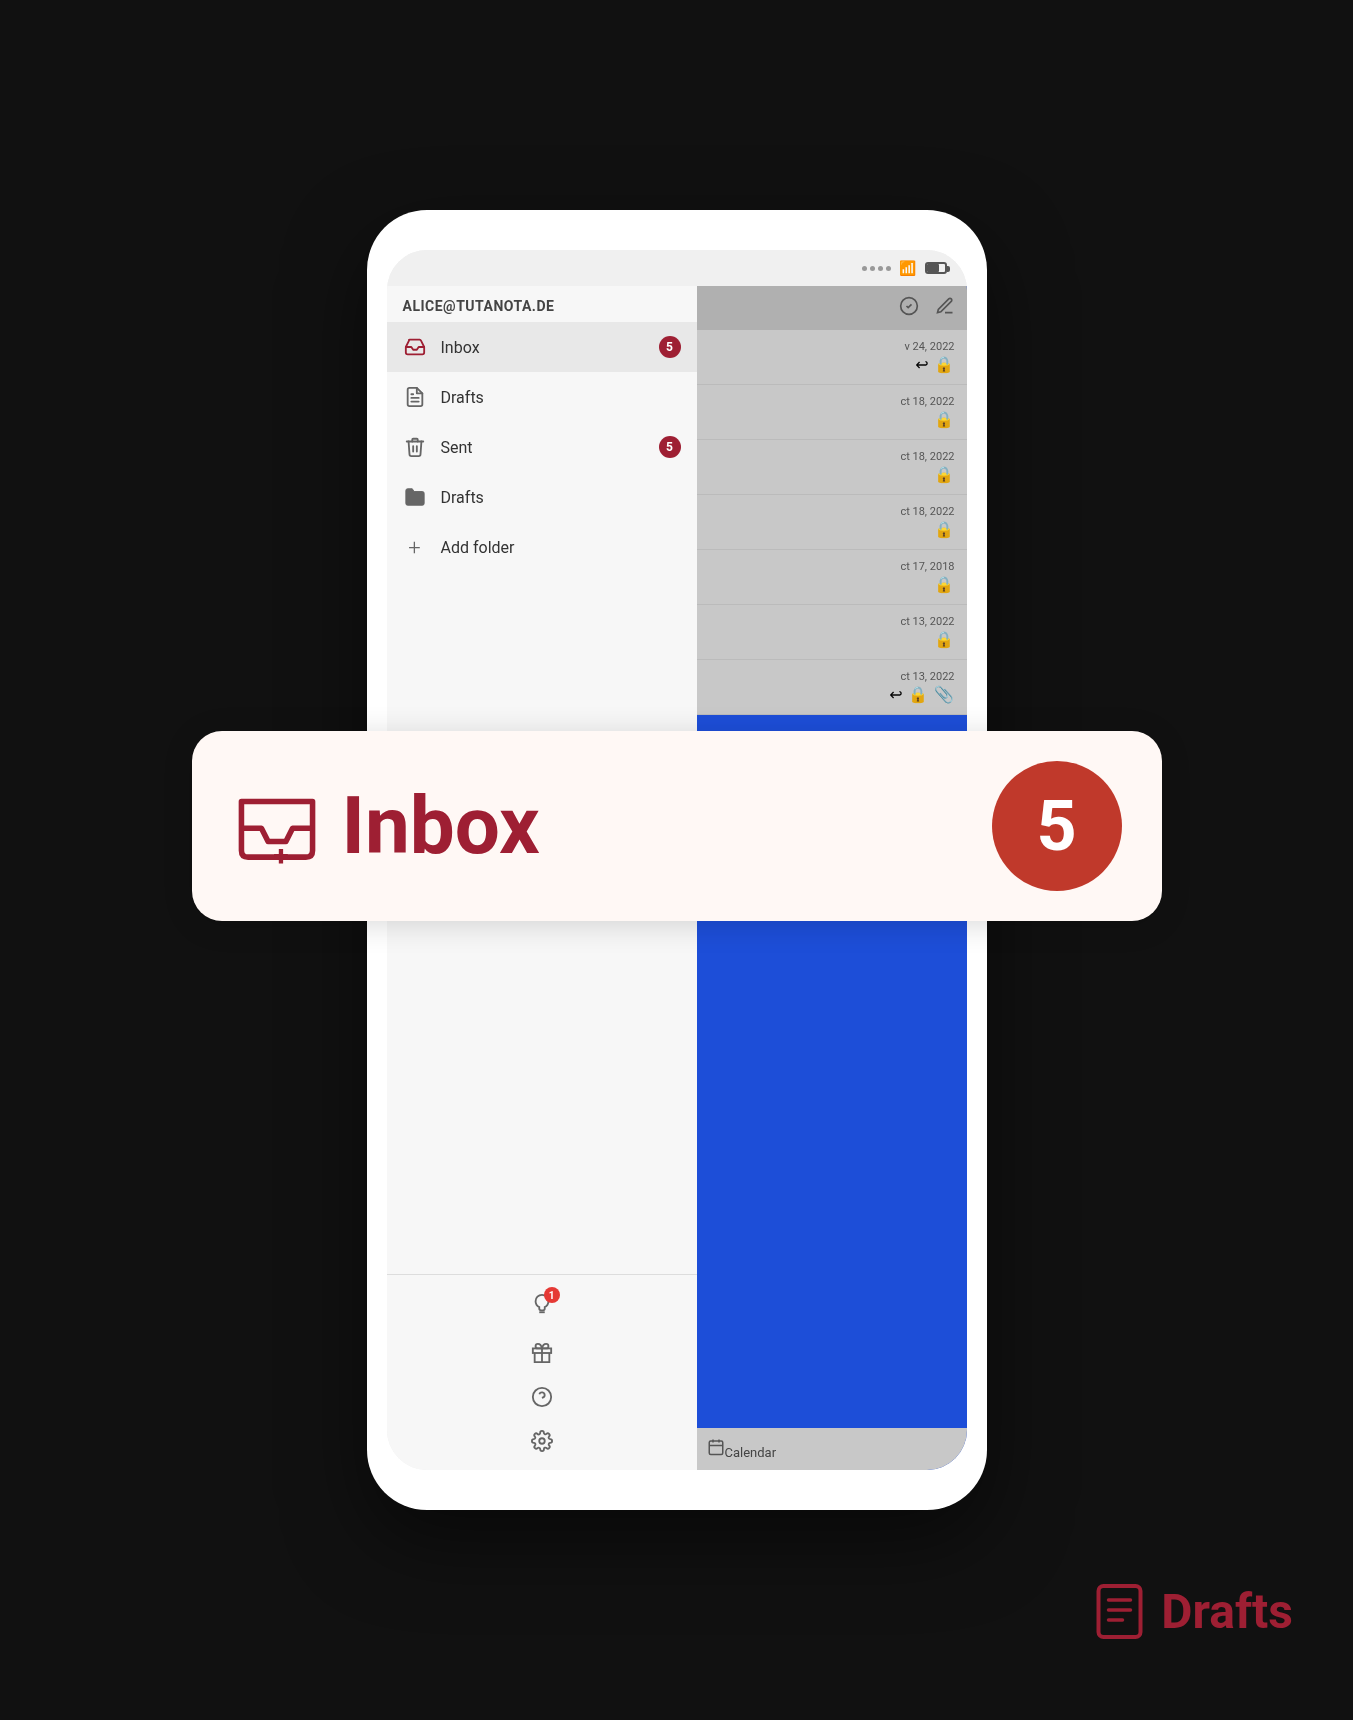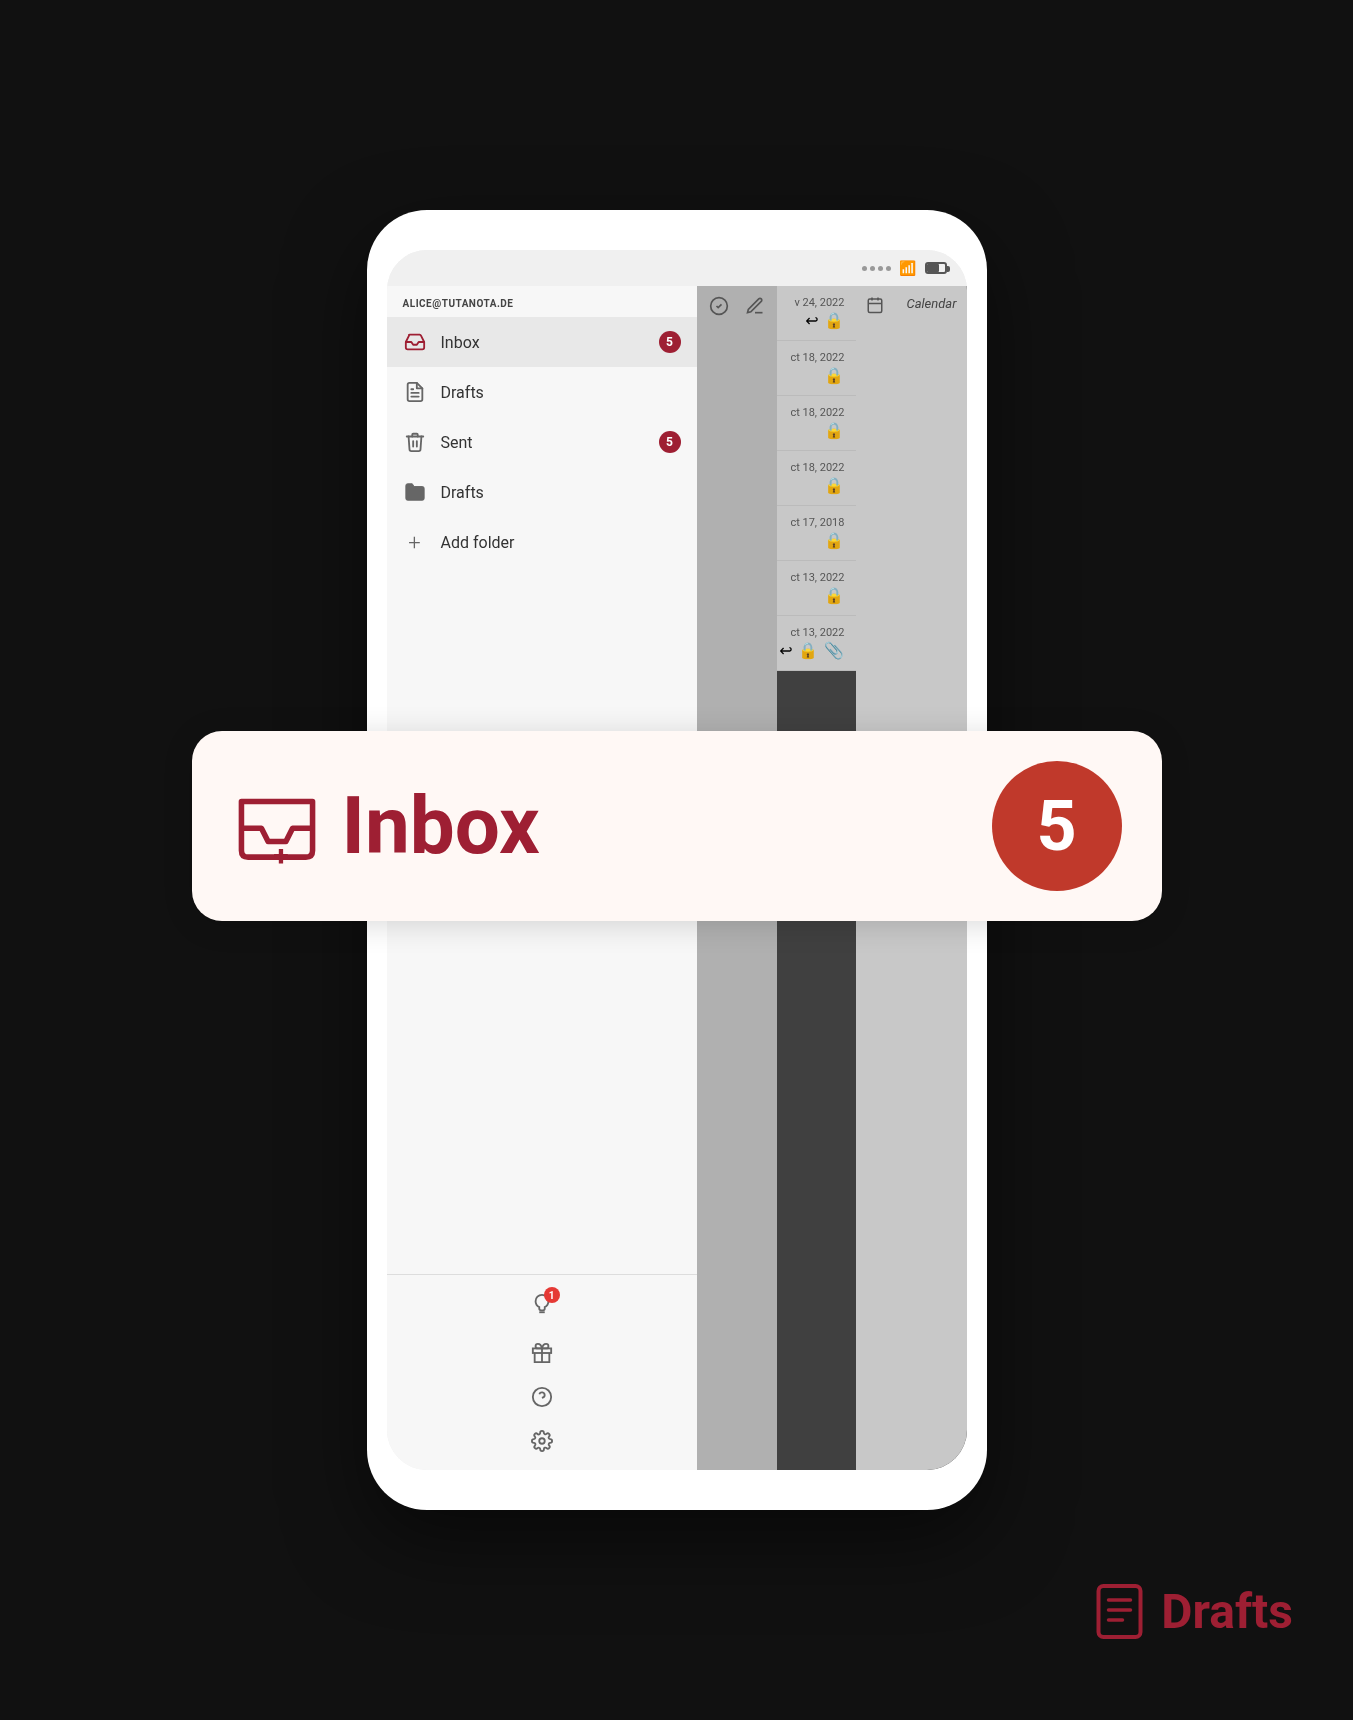--- a/index.html
+++ b/index.html
@@ -76,21 +76,21 @@
       background: #f7f7f7;
       display: flex;
       flex-direction: column;
       overflow: hidden;
     }
 
     .sidebar-header {
       padding: 12px 16px 8px;
     }
     .sidebar-email {
-      font-size: 10px;
+      font-size: 14px;
       font-weight: 700;
       color: #444;
       letter-spacing: 0.5px;
     }
 
     .sidebar-menu {
       flex: 1;
       overflow-y: auto;
     }
 
@@ -167,23 +167,23 @@
       width: 16px; height: 16px;
       border-radius: 50%;
       display: flex;
       align-items: center;
       justify-content: center;
     }
 
     
     .email-panel {
       flex: 1;
-      background: #404040;
-      display: flex;
-      flex-direction: row;
+      background: #1d4ed8;
+      display: flex;
+      flex-direction: column;
       overflow: hidden;
     }
 
     .email-panel-header {
       background: #b0b0b0;
       padding: 10px 12px;
       display: flex;
       justify-content: flex-end;
       gap: 16px;
     }
@@ -212,24 +212,23 @@
     .email-item-icons {
       display: flex;
       justify-content: flex-end;
       gap: 6px;
     }
 
     .calendar-tab {
       background: #c8c8c8;
       padding: 10px;
       display: flex;
-      align-items: flex-start;
-      gap: 22px;
+      align-items: flex-end;
+      gap: 0;
       cursor: pointer;
-      font-style: italic;
     }
     .calendar-tab-icon { font-size: 18px; color: #555; }
     .calendar-tab-label { font-size: 13px; color: #444; }
 
     
     .tooltip-overlay {
       position: absolute;
       left: 50%;
       top: 48%;
       transform: translate(-50%, -50%);

